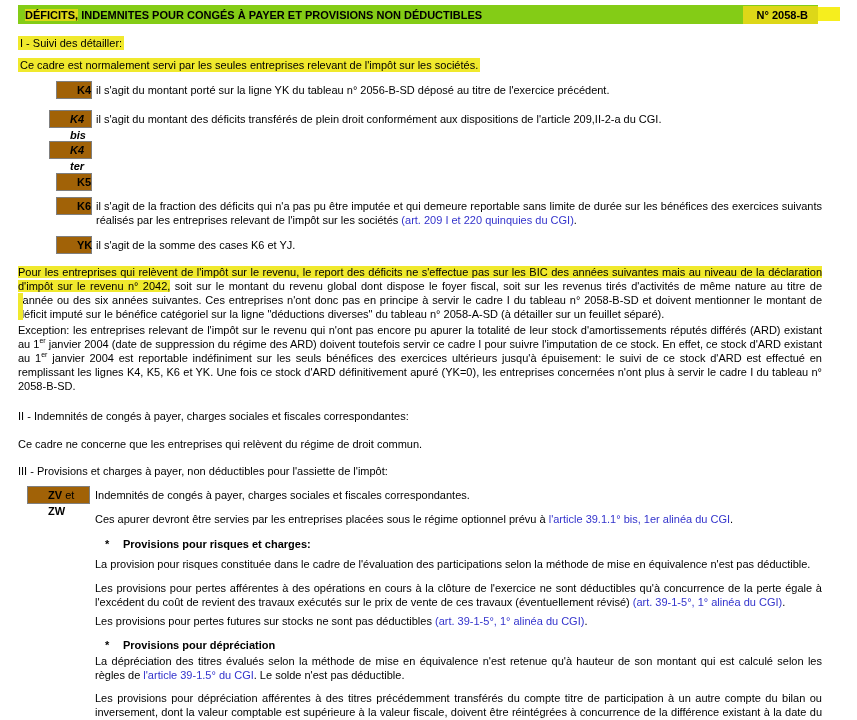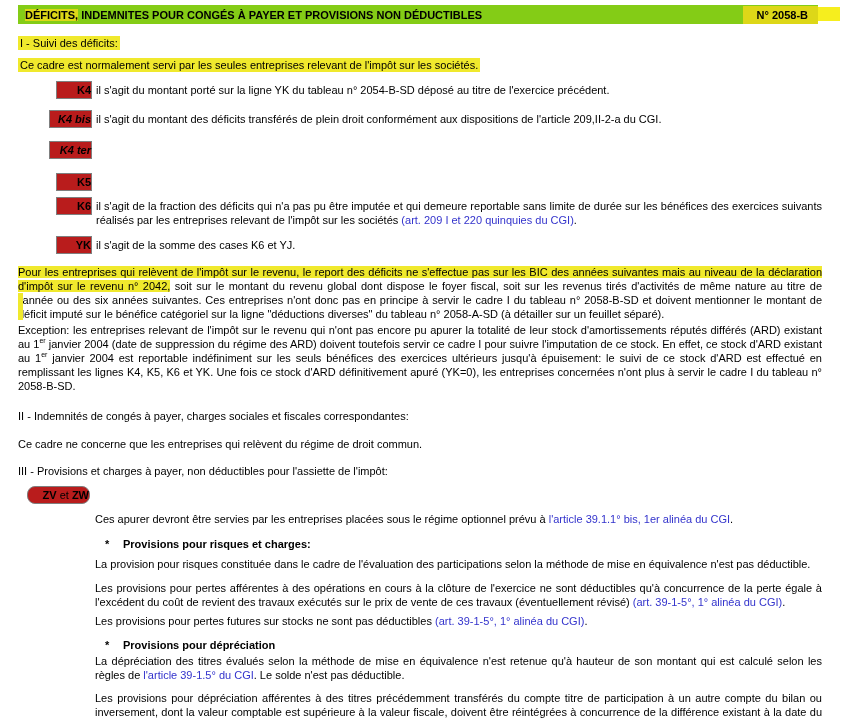--- a/index.html
+++ b/index.html
@@ -21,26 +21,26 @@
   .hl-gray   { background:#ddd718; }
   .form-no   { background:#ddd718; padding:2px 10px 2px 14px; }
   .hdr-tail  { position:absolute; right:-22px; top:2px; width:22px; height:14px; background:#f6ee1e; }
 
   .sec-title { margin-bottom:8px; }
   .sec-title .hl { padding:1px 2px; }
 
   
   .krow { display:flex; align-items:flex-start; }
   .kbox {
-    flex:0 0 auto; border:1px solid #7f7f7f; background:#b91c1c;
-    height:18px; line-height:16px; text-align:right; font-weight:bold;
+    flex:0 0 auto; border:1px solid #7f7f7f; background:#a16207;
+    height:18px; line-height:16px; text-align:left; font-weight:bold;padding-left:20px;
   }
   .kbox.std  { width:36px; margin-left:38px; }
   .kbox.wide { width:43px; margin-left:31px;font-style:italic; }
-  .kbox.zv   { width:63px; margin-left:9px; font-weight:normal;border-radius:8px; }
+  .kbox.zv   { width:63px; margin-left:9px; font-weight:normal; }
   .ktext { margin-left:4px; padding-top:2px; flex:1 1 auto; }
   .just  { text-align:justify; }
 
   .mb2{margin-bottom:2px}.mb5{margin-bottom:5px}.mb6{margin-bottom:6px}
   .mb8{margin-bottom:8px}.mb9{margin-bottom:9px}.mb10{margin-bottom:10px}
   .mb11{margin-bottom:11px}.mb13{margin-bottom:13px}
   .mb14{margin-bottom:14px}.mb16{margin-bottom:16px}
 
   .para { width:804px; }
   .para-ir { position:relative; }
@@ -68,29 +68,29 @@
 
   <div class="header">
     <div>
       <span class="hl-gray">DÉFICITS,</span><span> INDEMNITES POUR CONGÉS À PAYER ET PROVISIONS NON DÉDUCTIBLES</span>
     </div>
     <span class="form-no">N° 2058-B</span>
     <span class="hdr-tail"></span>
   </div>
 
   <div class="sec-title">
-    <span class="hl">I - Suivi des déficits:</span>
+    <span class="hl">I - Suivi des détailler:</span>
   </div>
   <div class="sec-title mb9">
     <span class="hl">Ce cadre est normalement servi par les seules entreprises relevant de l'impôt sur les sociétés.</span>
   </div>
 
   <div class="krow mb11">
     <div class="kbox std">K4</div>
-    <div class="ktext"><span>il s'agit du montant porté sur la ligne YK du tableau n° 2054-B-SD déposé au titre de l'exercice précédent.</span></div>
+    <div class="ktext"><span>il s'agit du montant porté sur la ligne YK du tableau n° 2056-B-SD déposé au titre de l'exercice précédent.</span></div>
   </div>
   <div class="krow mb13">
     <div class="kbox wide">K4 bis</div>
     <div class="ktext"><span>il s'agit du montant des déficits transférés de plein droit conformément aux dispositions de l'article 209,II-2-a du CGI.</span></div>
   </div>
   <div class="krow mb14">
     <div class="kbox wide">K4 ter</div>
   </div>
   <div class="krow mb6">
     <div class="kbox std">K5</div>
@@ -108,20 +108,21 @@
 
   <div class="para just mb16"><span class="u">Exception</span><span>: les entreprises relevant de l'impôt sur le revenu qui n'ont pas encore pu apurer la totalité de leur stock d'amortissements réputés différés (ARD) existant au 1</span><span class="sup">er</span><span> janvier 2004 (date de suppression du régime des ARD) doivent toutefois servir ce cadre I pour suivre l'imputation de ce stock. En effet, ce stock d'ARD existant au 1</span><span class="sup">er</span><span> janvier 2004 est reportable indéfiniment sur les seuls bénéfices des exercices ultérieurs jusqu'à épuisement: le suivi de ce stock d'ARD est effectué en remplissant les lignes K4, K5, K6 et YK. Une fois ce stock d'ARD définitivement apuré (YK=0), les entreprises concernées n'ont plus à servir le cadre I du tableau n° 2058-B-SD.</span></div>
 
   <div class="mb14">II - Indemnités de congés à payer, charges sociales et fiscales correspondantes:</div>
   <div class="mb13">Ce cadre ne concerne que les entreprises qui relèvent du régime de droit commun.</div>
 
   <div class="mb8">III - Provisions et charges à payer, non déductibles pour l'assiette de l'impôt:</div>
 
   <div class="krow mb8">
     <div class="kbox zv"><span class="b">ZV </span><span>et</span><span class="b"> ZW</span></div>
+    <div class="ktext" style="margin-left:5px"><span>Indemnités de congés à payer, charges sociales et fiscales correspondantes.</span></div>
   </div>
 
   <div class="indent mb11"><span>Ces apurer devront être servies par les entreprises placées sous le régime optionnel prévu à </span><span class="link">l'article 39.1.1° bis, 1er alinéa du CGI</span><span>.</span></div>
 
   <div class="bullet-line mb6">
     <span class="bullet-star">*</span><span class="bullet-text">Provisions pour risques et charges:</span>
   </div>
 
   <div class="indent mb10">La provision pour risques constituée dans le cadre de l'évaluation des participations selon la méthode de mise en équivalence n'est pas déductible.</div>
 

